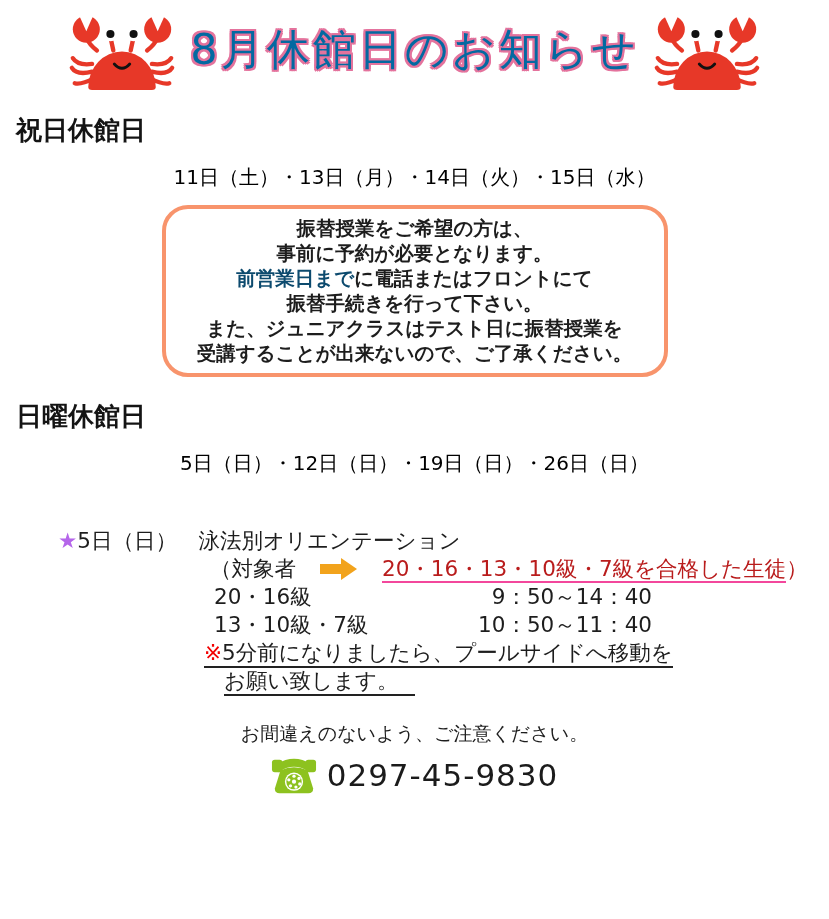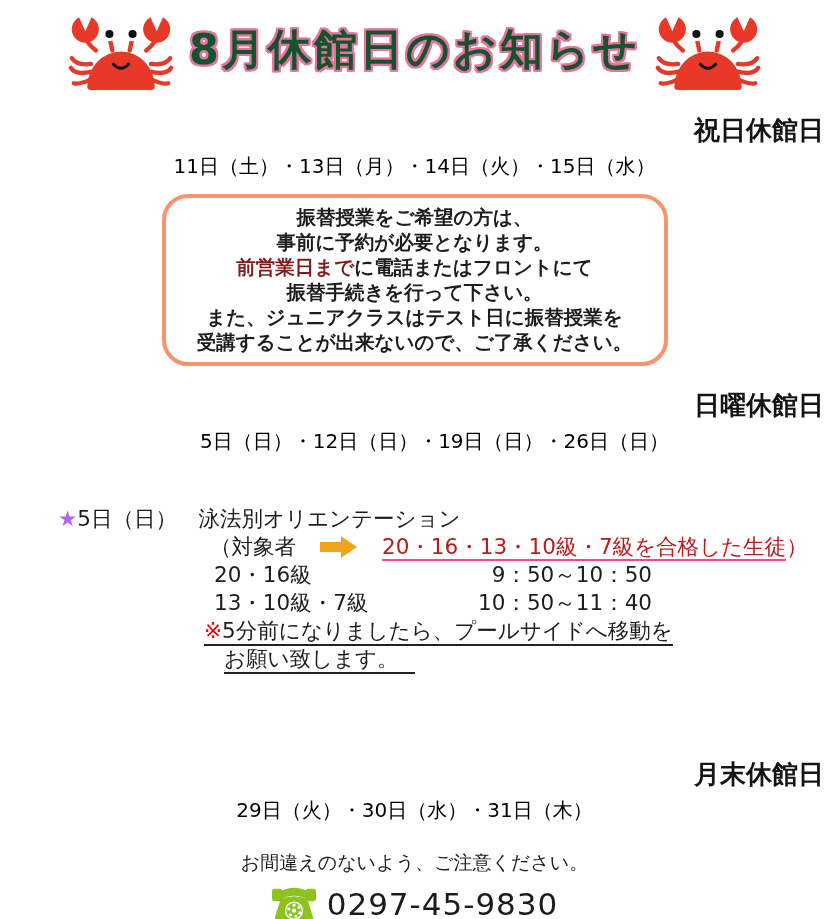--- a/index.html
+++ b/index.html
@@ -6,41 +6,41 @@
   .page {
     position:relative; width:829px; height:919px; overflow:hidden;
     background:#ffffff; color:#1c1c1c;
     font-family:"DejaVu Sans","Liberation Sans",sans-serif;
   }
 
   
   .header { display:flex; justify-content:center; align-items:center; gap:14px; padding-top:8px; }
   .crab { display:inline-flex; }
   .title {
-    margin:0; font-size:43px; font-weight:700; letter-spacing:3px; color:#14532d;
+    margin:0; font-size:43px; font-weight:400; letter-spacing:3px; color:#0369a1;
     text-shadow:
       -2px -2px 0 #e4739d, 0 -2px 0 #e4739d, 2px -2px 0 #e4739d,
       -2px  0   0 #e4739d, 2px  0   0 #e4739d,
       -2px  2px 0 #e4739d, 0  2px 0 #e4739d, 2px  2px 0 #e4739d;
   }
 
-  .heading { font-size:26px; font-weight:700; text-align:right; margin:5px; color:#141414; }
+  .heading { font-size:26px; font-weight:700; text-align:left; margin:16px; color:#141414; }
   .dates   { font-size:20px; color:#000000; text-align:center; margin:4px 0 0; }
 
   .sec-holiday  { margin-top:22px; }
-  .sec-sunday   { margin-top:22px;padding-left:40px; }
+  .sec-sunday   { margin-top:22px; }
   .sec-monthend { margin-top:84px; }
 
   
   .notice-box {
     width:470px; margin:14px auto 0; border:4px solid #f8946c; border-radius:26px;
     padding:7px 14px; text-align:center; font-size:19.5px; font-weight:600;
     line-height:25px; color:#1d1d1d;
   }
-  .pink-bold { color:#7f1d1d; }
+  .pink-bold { color:#0c4a6e; }
 
   
   .orient { margin:50px 14px 0 58px; font-size:21.5px; line-height:28px; color:#1d1d1d; }
   .star { color:#b566ea; }
   .o-line2 { margin-left:152px; display:flex; align-items:center; gap:24px; }
   .arrow-wrap { display:inline-flex; }
   .pink-link { color:#b91c1c; }
   .pl-underline { border-bottom:2px solid #f3479c; padding-bottom:0; }
   .sched-row { margin-left:156px; display:flex; }
   .sg { width:256px; }
@@ -149,38 +149,34 @@
       <span>（対象者</span>
       <span class="arrow-wrap">
         <svg viewBox="0 0 38 26" width="38" height="26">
             <polygon points="0,8 21,8 21,2 37,13 21,24 21,18 0,18" fill="#f2a31c"></polygon>
           </svg>
       </span>
       <span class="pink-link"><span class="pl-underline">20・16・13・10級・7級を合格した生徒</span><span>）</span></span>
     </div>
     <div class="sched-row">
       <span class="sg">20・16級</span>
-      <span class="st">9：50～10：50</span>
+      <span class="st">9：50～14：40</span>
     </div>
     <div class="sched-row">
       <span class="sg">13・10級・7級</span>
       <span class="st">10：50～11：40</span>
     </div>
     <div class="note1">
       <span class="u"><span class="red-mark">※</span><span>5分前になりましたら、プールサイドへ移動を</span></span>
     </div>
     <div class="note2">
       <span class="u u-pad">お願い致します。</span>
     </div>
   </div>
 
-  <section class="sec-monthend">
-    <h2 class="heading">月末休館日</h2>
-    <p class="dates">29日（火）・30日（水）・31日（木）</p>
-  </section>
 
   <p class="caution">お間違えのないよう、ご注意ください。</p>
 
   <div class="phone-row">
     <span class="phone-icon">
       <svg viewBox="0 0 48 40" width="46" height="40">
         <g fill="#8dc21f">
           <path d="M4 10 Q 24 -4 44 10 L 40 17 Q 24 6 8 17 Z"></path>
           <rect x="1" y="4" width="11" height="13" rx="3"></rect>
           <rect x="36" y="4" width="11" height="13" rx="3"></rect>

